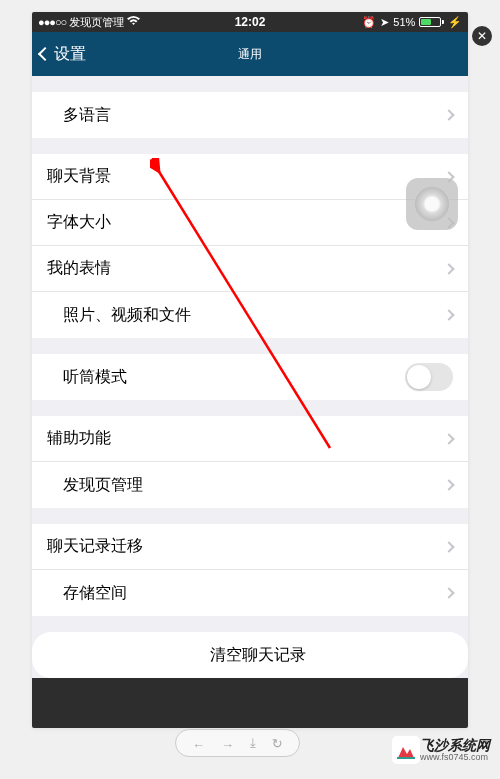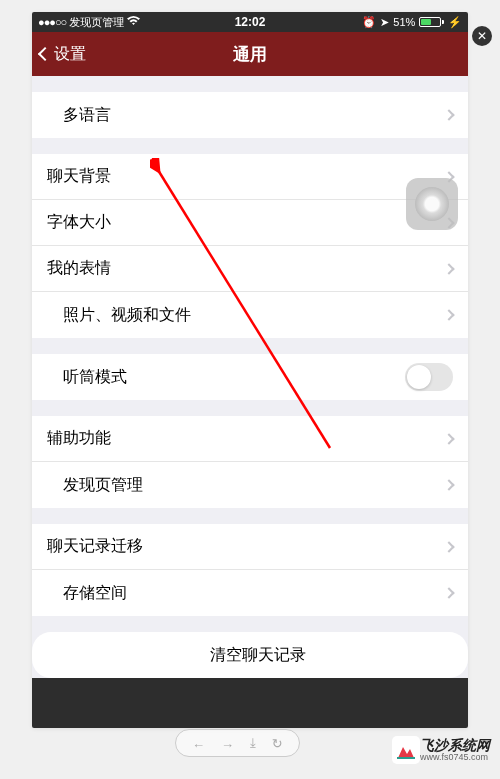--- a/index.html
+++ b/index.html
@@ -60,37 +60,37 @@
       border-radius: 1px;
     }
     .battery-tip {
       width: 2px;
       height: 4px;
       background: #fff;
       margin-left: 1px;
       border-radius: 0 1px 1px 0;
     }
     .nav {
-      background: #7f1d1d;
+      background: #0c4a6e;
       color: #fff;
       height: 44px;
       position: relative;
       display: flex;
       align-items: center;
       justify-content: center;
     }
     .nav-back {
       position: absolute;
       left: 8px;
       display: flex;
       align-items: center;
       font-size: 16px;
       cursor: pointer;
     }
-    .nav-title { font-size: 17px; font-weight: 700; }
+    .nav-title { font-size: 12px; font-weight: 400; }
     .chev-left {
       display: inline-block;
       width: 10px;
       height: 10px;
       border-left: 2px solid #fff;
       border-bottom: 2px solid #fff;
       transform: rotate(45deg);
       margin-right: 4px;
     }
     .group { margin-top: 16px; }

